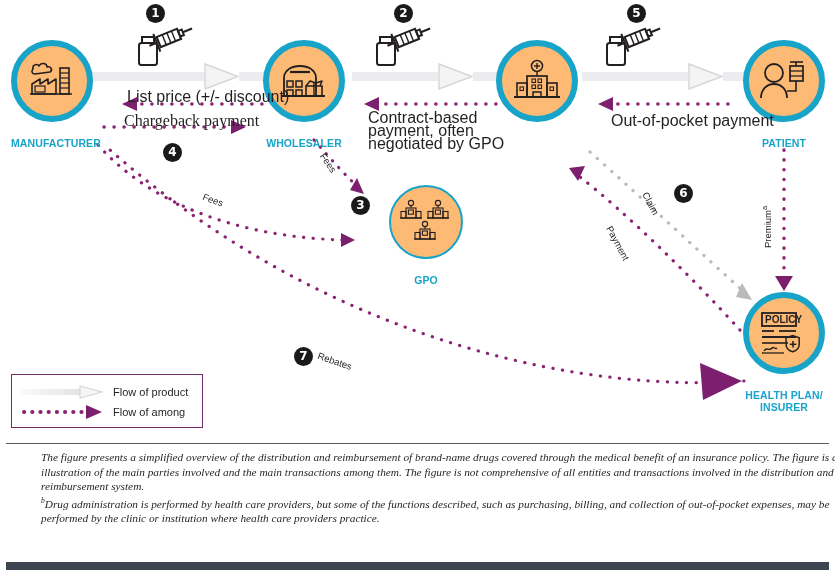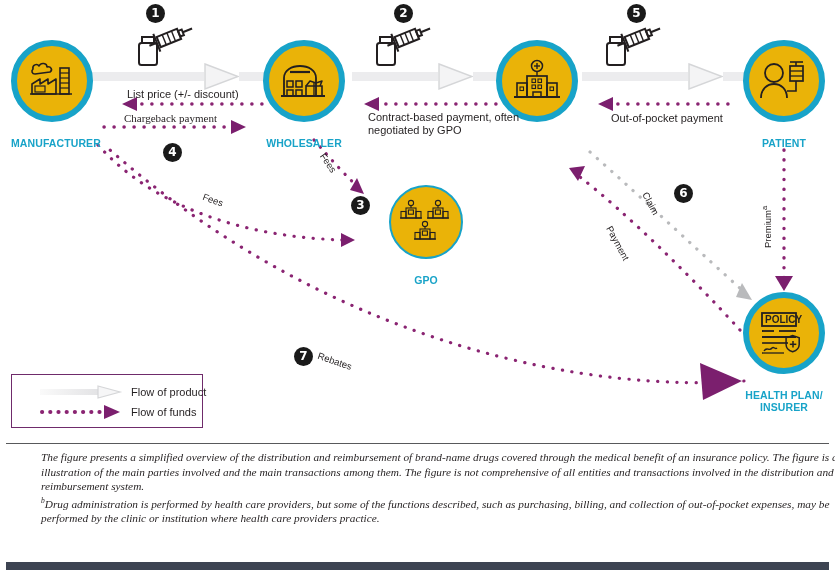--- a/index.html
+++ b/index.html
@@ -14,21 +14,21 @@
   #figure{
     position:absolute;left:0;top:0;width:835px;height:575px;
   }
   
   #canvas{position:absolute;left:0;top:0;width:835px;height:575px;}
 
   
   .node{position:absolute;text-align:center;}
   .ring{
     border-radius:50%;
-    background:#eab308;
+    background:#fdba74;
     box-sizing:border-box;
     display:flex;align-items:center;justify-content:center;
     position:relative;
   }
   .ring.big{width:82px;height:82px;border:6px solid #18a3c8;}
   .ring.thin{width:74px;height:74px;border:2px solid #18a3c8;}
   .node-label{
     margin-top:15px;
     color:#18a3c8;
     font-weight:bold;
@@ -49,37 +49,37 @@
     line-height:19px;text-align:center;
     font-family:"DejaVu Sans", sans-serif;
   }
 
   
   .prod-icon{position:absolute;}
 
   
   .flabel{
     position:absolute;
-    font-size:11px;
+    font-size:16px;
     color:#231f20;
     white-space:nowrap;
     font-family:"Liberation Sans", sans-serif;
   }
   .flabel.two{white-space:normal;line-height:13px;}
   .flabel.small{font-size:9.5px;}
 
   
   #legend{
     position:absolute;left:11px;top:374px;
     width:190px;height:52px;
     border:1px solid #6f2b6b;
     background:#ffffff;
   }
   .legend-row{
-    position:absolute;left:28px;height:18px;
+    position:absolute;left:10px;height:18px;
     display:flex;align-items:center;
   }
   .legend-text{
     font-size:11px;color:#231f20;margin-left:8px;white-space:nowrap;
   }
 
   
   #rule{
     position:absolute;left:6px;top:443px;width:823px;height:1px;background:#58595b;
   }
@@ -394,21 +394,21 @@
         <rect x="0" y="5" width="58" height="6" fill="url(#gProd)"></rect>
         <polygon points="58,2 80,8 58,14" fill="#f6f6f7" stroke="#d5d6d8" stroke-width="1.2"></polygon>
       </svg>
       <span class="legend-text">Flow of product</span>
     </div>
     <div class="legend-row" style="top:28px;">
       <svg width="83" height="16" viewBox="0 0 83 16">
         <line x1="2" y1="8" x2="60" y2="8" stroke="#8a2472" stroke-width="4" stroke-linecap="round" stroke-dasharray="0.2,8"></line>
         <polygon points="64,1 80,8 64,15" fill="#7b1f6e"></polygon>
       </svg>
-      <span class="legend-text">Flow of funds</span>
+      <span class="legend-text">Flow of among</span>
     </div>
   </div>
 
   <div id="rule"></div>
   <div id="notes">
     <p>The figure presents a simplified overview of the distribution and reimbursement of brand-name drugs covered through the medical benefit of an insurance policy. The figure is an illustration of the main parties involved and the main transactions among them. The figure is not comprehensive of all entities and transactions involved in the distribution and reimbursement system.</p>
     <p><span class="sup">b</span><span>Drug administration is performed by health care providers, but some of the functions described, such as purchasing, billing, and collection of out-of-pocket expenses, may be performed by the clinic or institution where health care providers practice.</span></p>
   </div>
   <div id="bottombar"></div>
 

